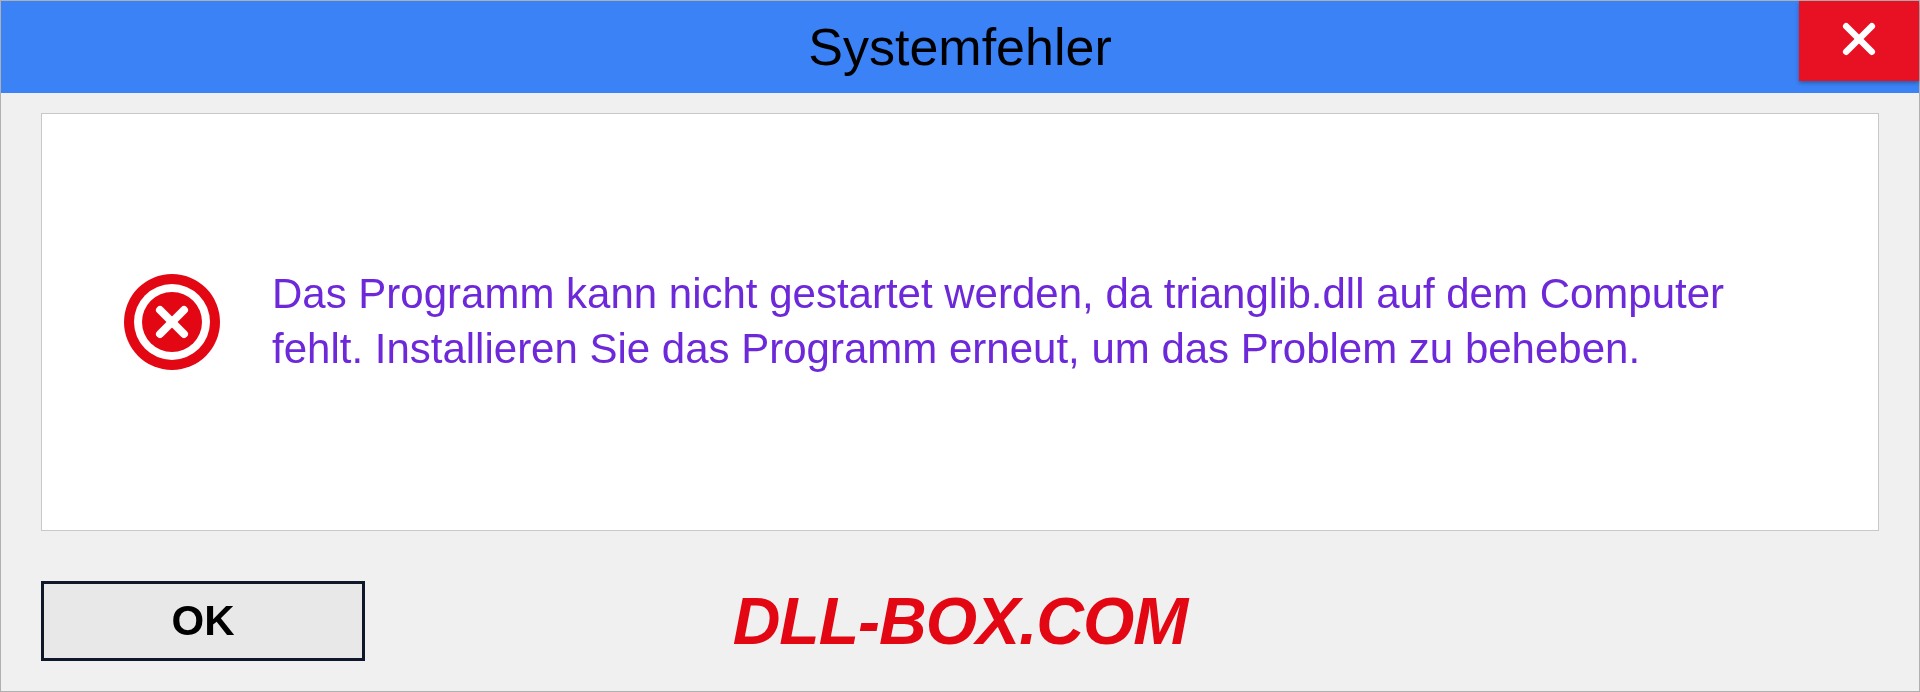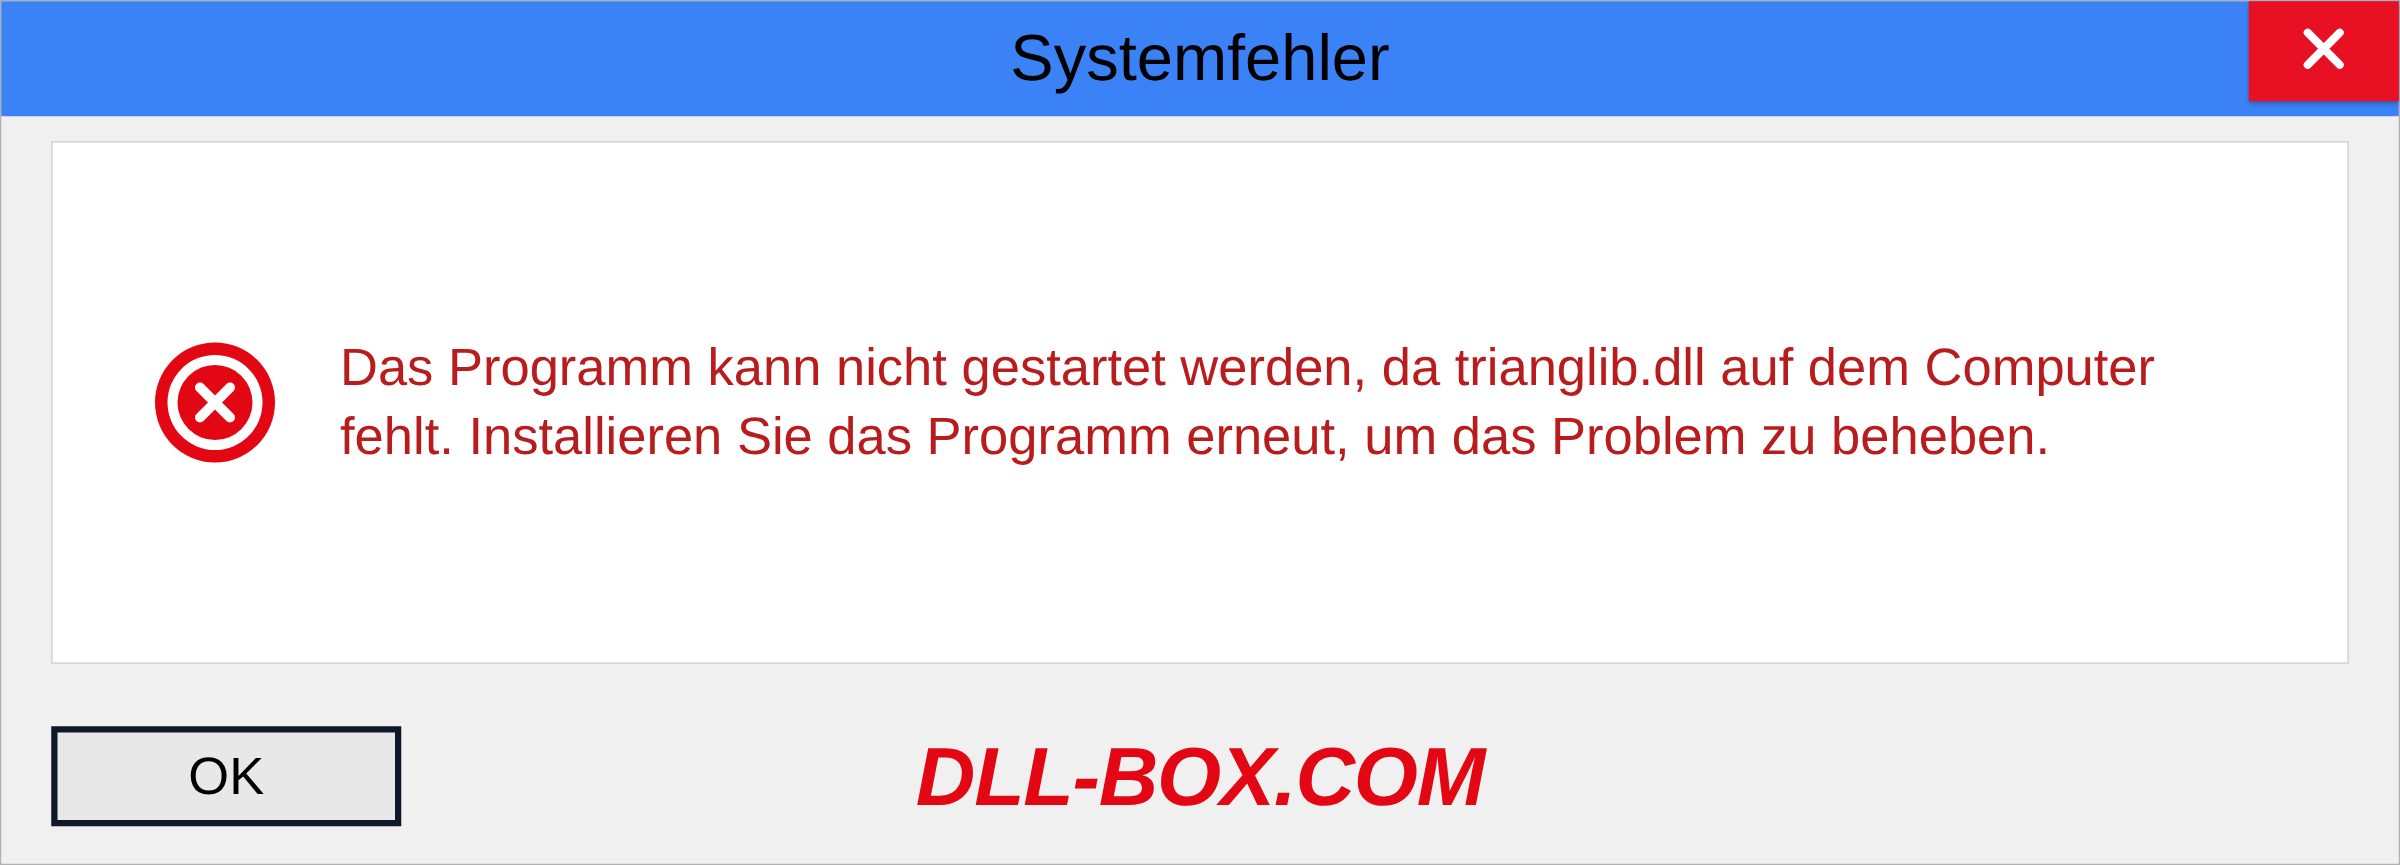--- a/index.html
+++ b/index.html
@@ -65,21 +65,21 @@
       gap: 50px;
     }
     .error-icon {
       width: 100px;
       height: 100px;
       flex-shrink: 0;
     }
     .message {
       font-size: 42px;
       line-height: 1.3;
-      color: #b91c1c;
+      color: #6d28d9;
       font-weight: 400;
     }
     .footer {
       height: 140px;
       display: flex;
       align-items: center;
       justify-content: flex-start;
       padding: 0 60px 0 40px;
       position: relative;
     }
@@ -88,26 +88,26 @@
       left: 50%;
       transform: translateX(-50%);
       font-size: 66px;
       font-weight: 800;
       color: #e30613;
       letter-spacing: -1px;
       font-family: Arial, sans-serif;
       font-style: italic;
     }
     .ok-btn {
-      width: 280px;
+      width: 324px;
       height: 80px;
       background: #e8e8e8;
-      border: 5px solid #0f172a;
+      border: 3px solid #0f172a;
       font-size: 42px;
-      font-weight: 400;
+      font-weight: 700;
       color: #000;
       display: flex;
       align-items: center;
       justify-content: center;
       cursor: pointer;
     }
   </style>
 </head>
 <body>
 

